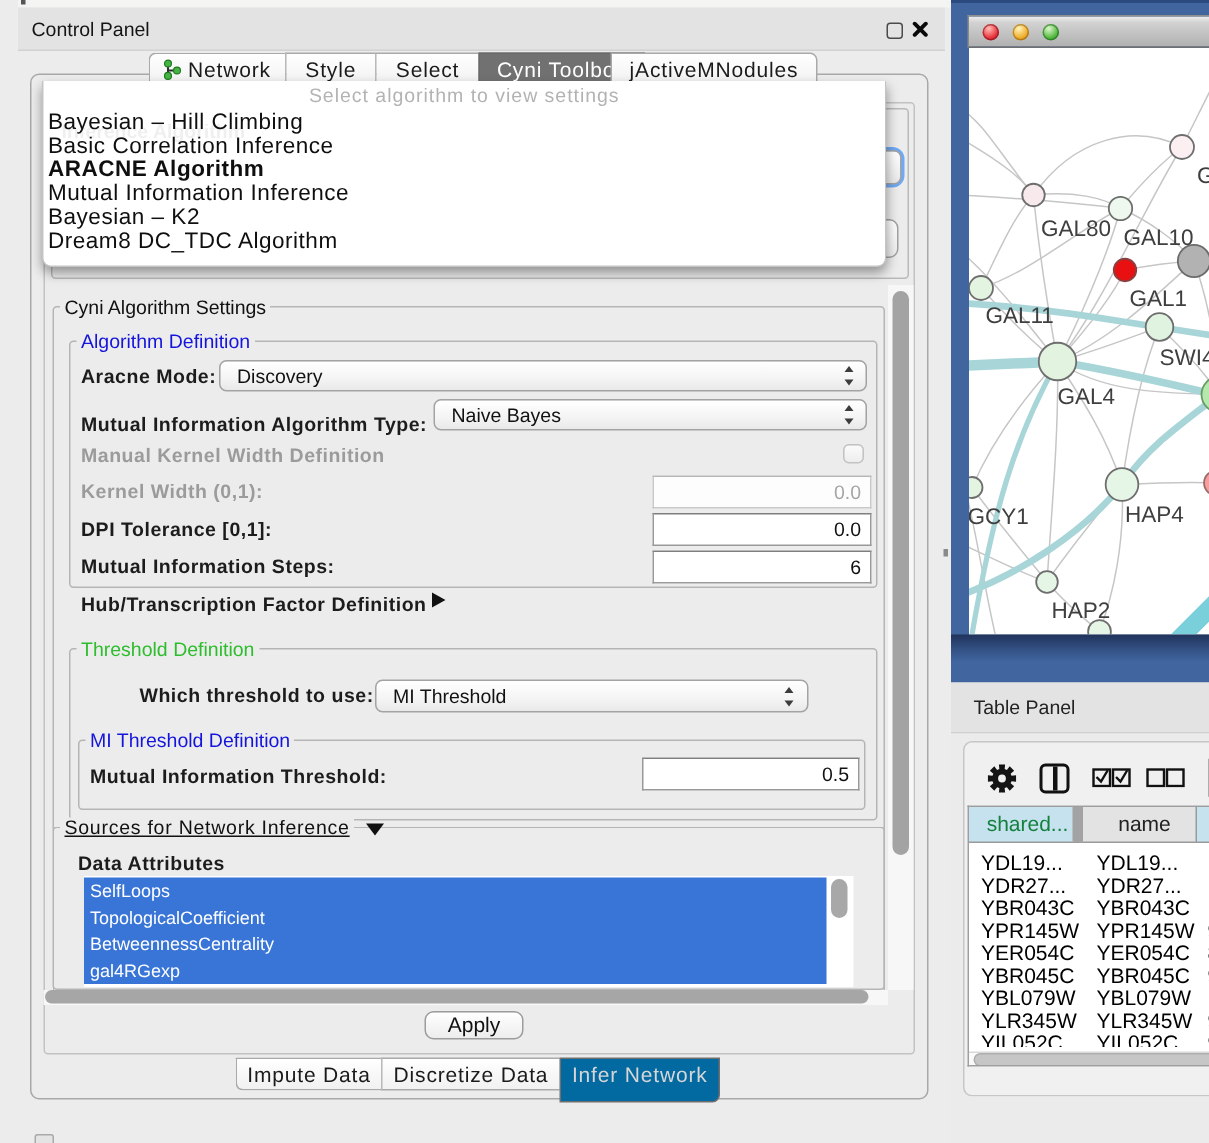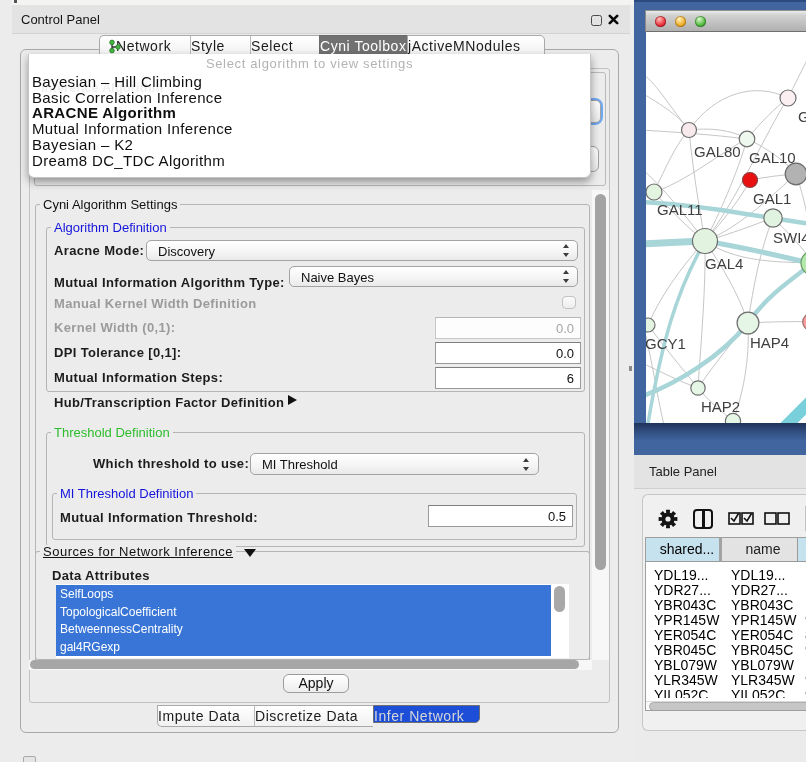--- a/index.html
+++ b/index.html
@@ -10,21 +10,21 @@
 .lblg{font-size:13px;font-weight:bold;color:#9b9b9b;white-space:nowrap;letter-spacing:0.35px;}
 .combo{border:1px solid #a3a3a3;border-radius:5px;background:linear-gradient(#ffffff,#f4f4f4 60%,#e9e9e9);box-sizing:border-box;padding-left:28px;}
 .combo .ct{position:absolute;left:11px;top:50%;transform:translateY(-50%);font-size:13px;color:#111;}
 .field{border:1px solid #999;border-top-color:#7f7f7f;background:#fff;box-sizing:border-box;}
 .fval{position:absolute;right:6px;top:50%;transform:translateY(-50%);font-size:13px;color:#111;}
 .group{border:1px solid #b5b5b5;border-radius:3px;box-sizing:border-box;}
 .gtitle{position:absolute;background:#ececec;padding:0 3px;font-size:13px;white-space:nowrap;line-height:13px;}
 .arrows{position:absolute;width:7px;height:13px;}
 .arrows:before{content:"";position:absolute;left:0;top:0;border-left:3.5px solid transparent;border-right:3.5px solid transparent;border-bottom:4.5px solid #3c3c3c;}
 .arrows:after{content:"";position:absolute;left:0;bottom:0;border-left:3.5px solid transparent;border-right:3.5px solid transparent;border-top:4.5px solid #3c3c3c;}
-.tab{position:absolute;top:0;height:22px;background:linear-gradient(#ffffff,#f1f1f1);border:1px solid #a9a9a9;box-sizing:border-box;font-size:14px;letter-spacing:0.55px;color:#1b1b1b;line-height:21px;white-space:nowrap;}
+.tab{position:absolute;top:0;height:22px;background:linear-gradient(#ffffff,#f1f1f1);border:1px solid #a9a9a9;box-sizing:border-box;font-size:14px;letter-spacing:0.55px;color:#1b1b1b;text-align:center;line-height:21px;white-space:nowrap;}
 </style>
 </head>
 <body>
 <div id="stage">
 
 <div class="abs" style="left:0;top:0;width:622px;height:5px;background:#f4f4f3;"></div>
 <div class="abs" style="left:2px;top:0;width:3px;height:3px;background:#555;"></div>
 
 <div class="abs" style="left:0;top:5px;width:618px;height:28px;background:#e3e3e3;border-bottom:1px solid #d2d2d2;"></div>
 <div class="abs" style="left:9px;top:12px;font-size:13px;color:#151515;">Control Panel</div>
@@ -131,21 +131,21 @@
 <div class="abs" style="left:18px;top:660px;width:549px;height:9px;background:#a6a6a6;border-radius:5px;"></div>
 
 <div class="abs" style="left:580px;top:190px;width:17px;height:470px;background:#f7f7f7;"></div>
 <div class="abs" style="left:583px;top:194px;width:11px;height:376px;background:#a3a3a3;border-radius:6px;"></div>
 
 <div class="abs" style="left:271px;top:674px;width:66px;height:19px;border:1px solid #9c9c9c;border-radius:6px;background:linear-gradient(#ffffff,#ededed);box-sizing:border-box;text-align:center;font-size:14px;line-height:17px;color:#111;">Apply</div>
 
 <div class="abs" style="left:145px;top:705px;width:325px;height:22px;">
   <div class="tab" style="left:0;width:97px;height:22px;line-height:21px;border-radius:0 0 0 5px;border-right:none;">Impute Data</div>
   <div class="tab" style="left:97px;width:119px;height:22px;line-height:21px;border-left:1px solid #b9b9b9;border-right:none;">Discretize Data</div>
-  <div class="tab" style="left:216px;width:107px;height:18px;line-height:21px;background:#1d4ed8;color:#d6d6d6;border-color:#6f6f6f;border-radius:0 0 5px 0;">Infer Network</div>
+  <div class="tab" style="left:216px;width:107px;height:30px;line-height:21px;background:#0369a1;color:#d6d6d6;border-color:#6f6f6f;border-radius:0 0 5px 0;">Infer Network</div>
 </div>
 
 <div class="abs" style="left:11px;top:756px;width:13px;height:10px;border:1px solid #a9a9a9;border-radius:2px;background:#e4e4e4;box-sizing:border-box;"></div>
 
 <div class="abs" style="left:16px;top:54px;width:563px;height:124px;background:#fff;border:1px solid #c4c4c4;border-top:none;border-radius:0 0 6px 6px;box-shadow:0 4px 8px rgba(0,0,0,0.38);box-sizing:border-box;">
   <div class="abs" style="left:12px;top:26px;font-size:13px;color:rgba(120,120,120,0.12);font-weight:bold;">Inference Algorithm</div>
   <div class="abs" style="left:0;top:2px;width:100%;text-align:center;font-size:13px;letter-spacing:0.65px;color:#b3b3b3;">Select algorithm to view settings</div>
   <div class="abs" style="left:3px;top:19px;font-size:15px;letter-spacing:0.35px;color:#0f0f0f;">Bayesian – Hill Climbing</div>
   <div class="abs" style="left:3px;top:34.7px;font-size:15px;letter-spacing:0.35px;color:#0f0f0f;">Basic Correlation Inference</div>
   <div class="abs" style="left:3px;top:50.4px;font-size:15px;letter-spacing:0.35px;color:#0f0f0f;font-weight:bold;">ARACNE Algorithm</div>
@@ -265,21 +265,21 @@
 </svg>
 <svg class="abs" style="left:752px;top:512px;" width="26" height="13" viewBox="0 0 26 13">
   <rect x="1" y="1" width="11" height="11" fill="none" stroke="#111" stroke-width="1.6"></rect>
   <rect x="14" y="1" width="11" height="11" fill="none" stroke="#111" stroke-width="1.6"></rect>
 </svg>
 <svg class="abs" style="left:793px;top:505px;" width="13" height="27" viewBox="0 0 13 27">
   <path d="M2 2 L8 2 L12 7 L12 25 L2 25 Z" fill="none" stroke="#111" stroke-width="2.4"></path>
 </svg>
 
 <div class="abs" style="left:633px;top:537px;width:173px;height:174px;background:#fff;border:1px solid #9e9e9e;border-right:none;box-sizing:border-box;overflow:hidden;">
-  <div class="abs" style="left:0;top:0;width:76px;height:24px;background:#c6e2ef;border-right:3px solid #a3a3a3;border-bottom:1px solid #9a9a9a;box-sizing:border-box;text-align:center;text-indent:9px;font-size:14px;line-height:23px;color:#000000;">shared...</div>
+  <div class="abs" style="left:0;top:0;width:76px;height:24px;background:#c6e2ef;border-right:7px solid #a3a3a3;border-bottom:1px solid #9a9a9a;box-sizing:border-box;text-align:center;text-indent:9px;font-size:14px;line-height:23px;color:#15803d;">shared...</div>
   <div class="abs" style="left:76px;top:0;width:76px;height:24px;background:#e3e3e3;border-right:1px solid #9a9a9a;border-bottom:1px solid #9a9a9a;box-sizing:border-box;text-align:center;text-indent:7px;font-size:14px;line-height:23px;color:#222;">name</div>
   <div class="abs" style="left:152px;top:0;width:21px;height:24px;background:#c6e2ef;border-bottom:1px solid #9a9a9a;box-sizing:border-box;"></div>
   <div class="abs" style="left:0;top:28.5px;width:192px;height:131px;overflow:hidden;font-size:14px;color:#000;">
     <div style="height:14.8px;">
           <span style="position:absolute;left:8px;">YDL19...</span>
           <span style="position:absolute;left:85px;">YDL19...</span>
           <span style="position:absolute;left:159px;">13</span>
         </div>
     <div style="position:absolute;top:15px;left:8px;">YDR27...</div>
         <div style="position:absolute;top:15px;left:85px;">YDR27...</div>

